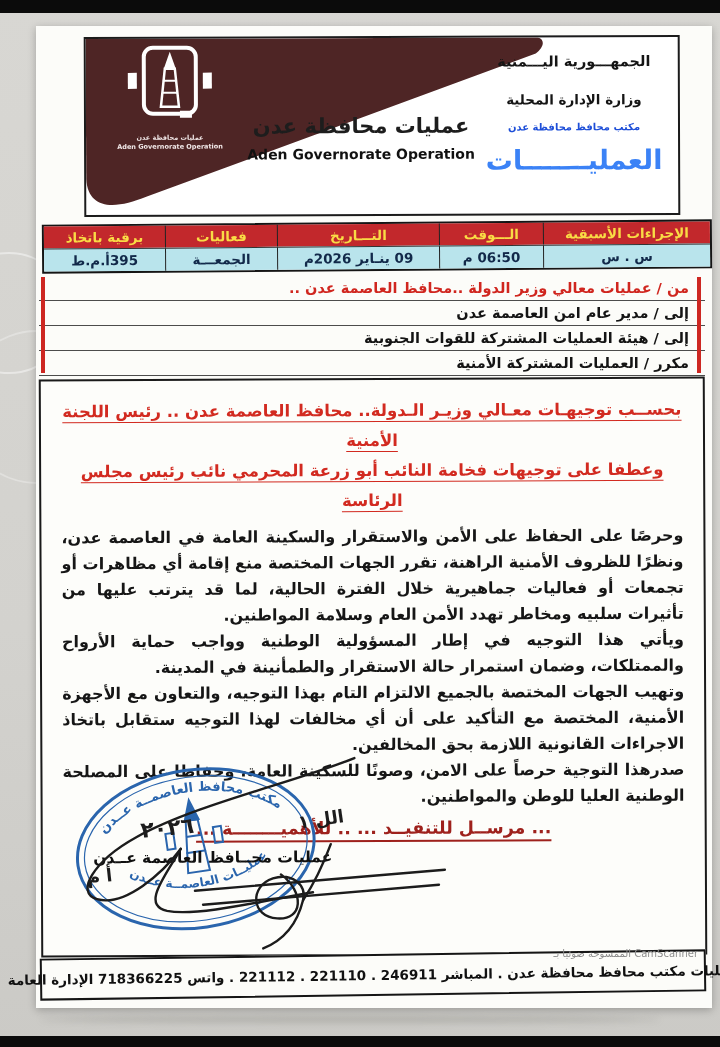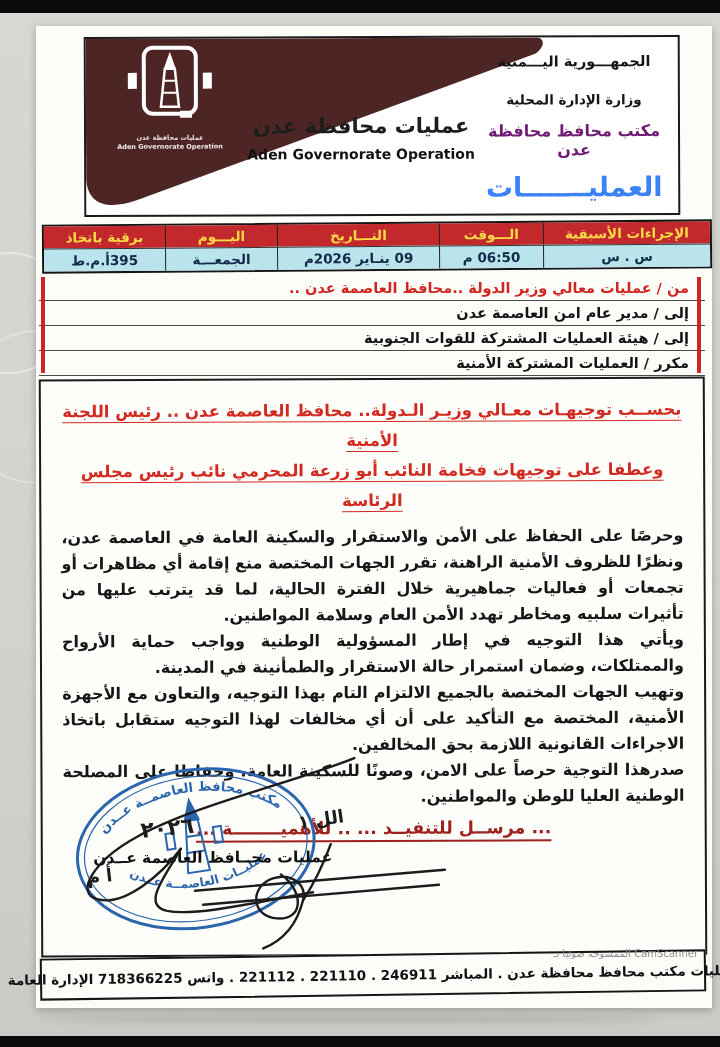--- a/index.html
+++ b/index.html
@@ -21,21 +21,21 @@
               border:2px solid #1b1b1b;transform:rotate(-.2deg);}
   .wedge{position:absolute;left:0;top:0;width:480px;height:176px;}
   .logo{position:absolute;left:28px;top:6px;width:112px;height:116px;color:#fff;text-align:center;}
   .logo-text{font-size:6.5px;font-weight:bold;line-height:8px;color:#f2e9e9;margin-top:1px;}
   .hdr-center{position:absolute;left:150px;top:76px;width:250px;text-align:center;}
   .org-ar{font-size:21px;font-weight:bold;color:#1d1d1d;}
   .org-en{font-size:14px;font-weight:bold;color:#111;margin-top:8px;}
   .hdr-right{position:absolute;right:6px;top:16px;width:196px;text-align:center;direction:rtl;}
   .country{font-size:14.5px;font-weight:bold;color:#151515;}
   .ministry{font-size:13.5px;font-weight:bold;color:#151515;margin-top:22px;}
-  .office{font-size:16px;font-weight:bold;color:#701a75;margin-top:14px;letter-spacing:.5px;}
+  .office{font-size:10px;font-weight:bold;color:#1d4ed8;margin-top:14px;letter-spacing:.5px;}
   .dept{font-size:27px;font-weight:bold;color:#3b82f6;margin-top:12px;}
   
   .info-table{position:absolute;left:6px;top:196px;width:666px;border:2px solid #151515;
               direction:rtl;transform:rotate(-.45deg);background:#fff;}
   .tr{display:grid;grid-template-columns:166px 104px 162px 112px auto;}
   .cell{padding:3px 4px;text-align:center;white-space:nowrap;overflow:hidden;}
   .tr.head .cell{background:#c2282c;color:#f9dc45;font-weight:bold;font-size:13.5px;}
   .tr.vals .cell{background:#b9e4ec;color:#12294a;font-weight:bold;font-size:13.5px;border-top:1px solid #333;}
   .cell + .cell{border-inline-start:1.5px solid #222;}
   
@@ -103,21 +103,21 @@
         <div class="office">مكتب محافظ محافظة عدن</div>
         <div class="dept">العمليـــــــات</div>
       </div>
     </div>
 
     <div class="info-table">
       <div class="tr head">
         <div class="cell">الإجراءات الأسبقية</div>
         <div class="cell">الـــوقت</div>
         <div class="cell">التـــاريخ</div>
-        <div class="cell">اليـــوم</div>
+        <div class="cell">فعاليات</div>
         <div class="cell">برقية باتخاذ</div>
       </div>
       <div class="tr vals">
         <div class="cell">س . س</div>
         <div class="cell">06:50 م</div>
         <div class="cell">09 ينـاير 2026م</div>
         <div class="cell">الجمعـــة</div>
         <div class="cell">395أ.م.ط</div>
       </div>
     </div>

